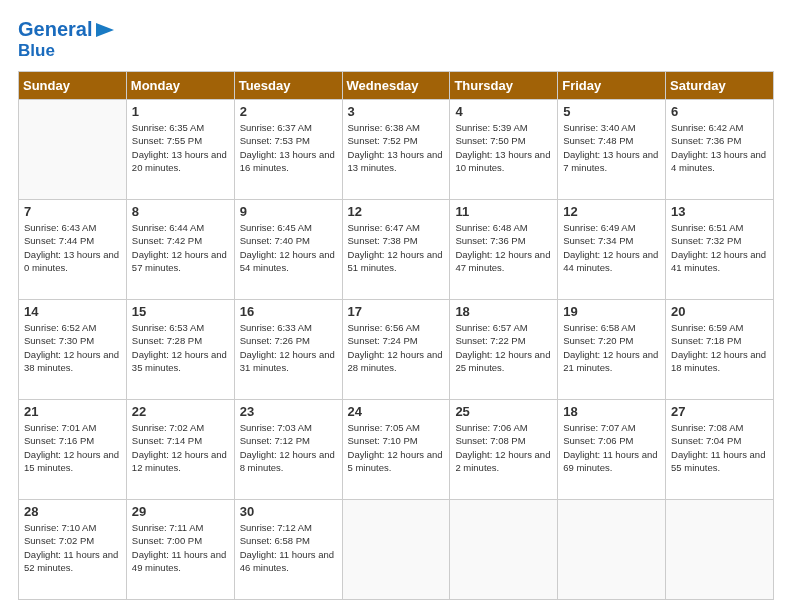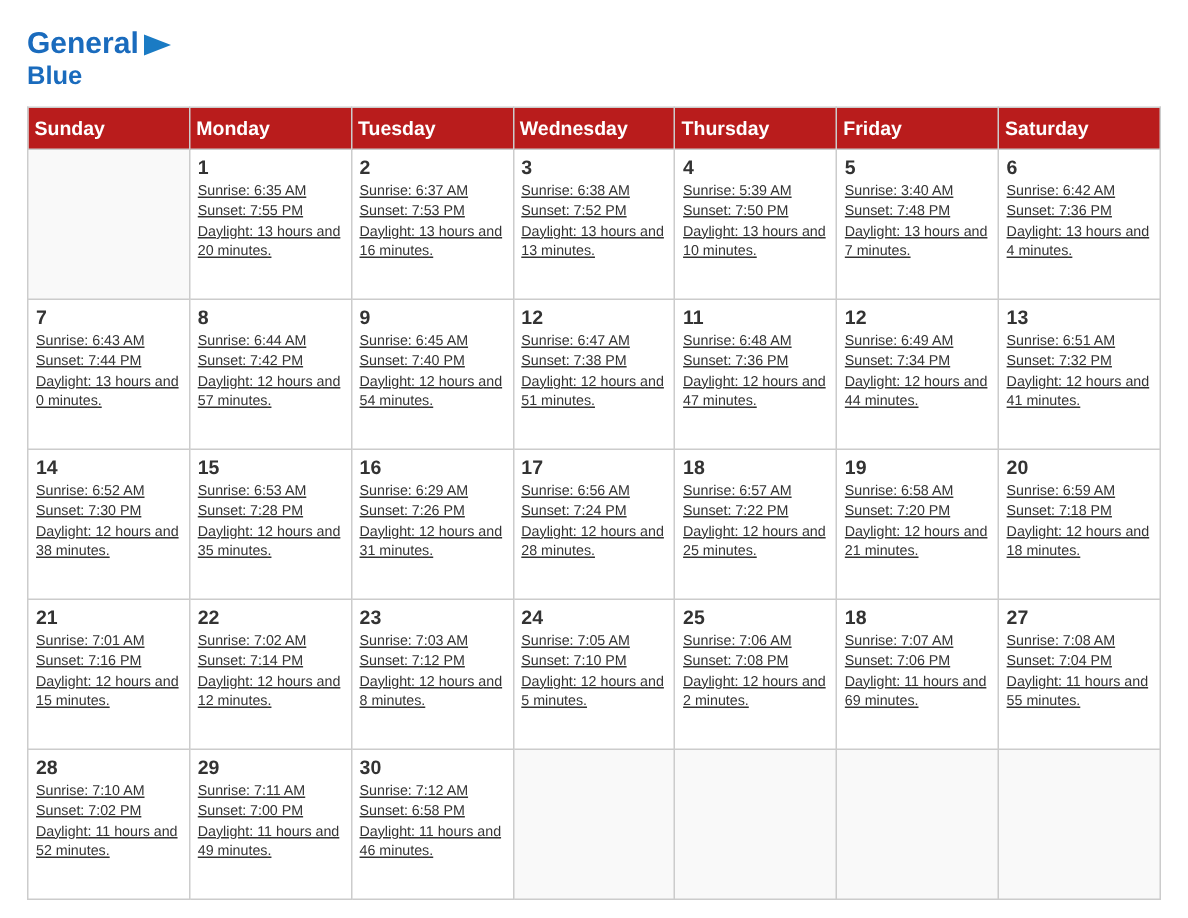--- a/index.html
+++ b/index.html
@@ -36,21 +36,21 @@
       font-size: 14px;
       color: #555;
       margin-top: 2px;
     }
     .calendar {
       width: 100%;
       border-collapse: collapse;
       flex: 1;
     }
     .calendar th {
-      background-color: #b91c1c;
+      background-color: #a16207;
       color: #fff;
       font-size: 13px;
       font-weight: bold;
       padding: 6px 4px;
       text-align: left;
       border: 1px solid #ccc;
     }
     .calendar td {
       vertical-align: top;
       border: 1px solid #ccc;
@@ -63,21 +63,20 @@
     .day-number {
       font-size: 13px;
       font-weight: bold;
       margin-bottom: 2px;
       display: block;
     }
     .day-info {
       font-size: 9.5px;
       color: #333;
       line-height: 1.4;
-      text-decoration: underline;
     }
     .empty-cell {
       background: #f9f9f9;
     }
     .logo-wrapper {
       display: flex;
       flex-direction: row;
       align-items: center;
     }
     .logo-text-wrapper {
@@ -255,21 +254,21 @@
         <span class="day-number">15</span>
         <div class="day-info">
           <span>Sunrise: 6:53 AM</span><br>
           <span>Sunset: 7:28 PM</span><br>
           <span>Daylight: 12 hours and 35 minutes.</span>
         </div>
       </td>
           <td>
         <span class="day-number">16</span>
         <div class="day-info">
-          <span>Sunrise: 6:29 AM</span><br>
+          <span>Sunrise: 6:33 AM</span><br>
           <span>Sunset: 7:26 PM</span><br>
           <span>Daylight: 12 hours and 31 minutes.</span>
         </div>
       </td>
           <td>
         <span class="day-number">17</span>
         <div class="day-info">
           <span>Sunrise: 6:56 AM</span><br>
           <span>Sunset: 7:24 PM</span><br>
           <span>Daylight: 12 hours and 28 minutes.</span>

